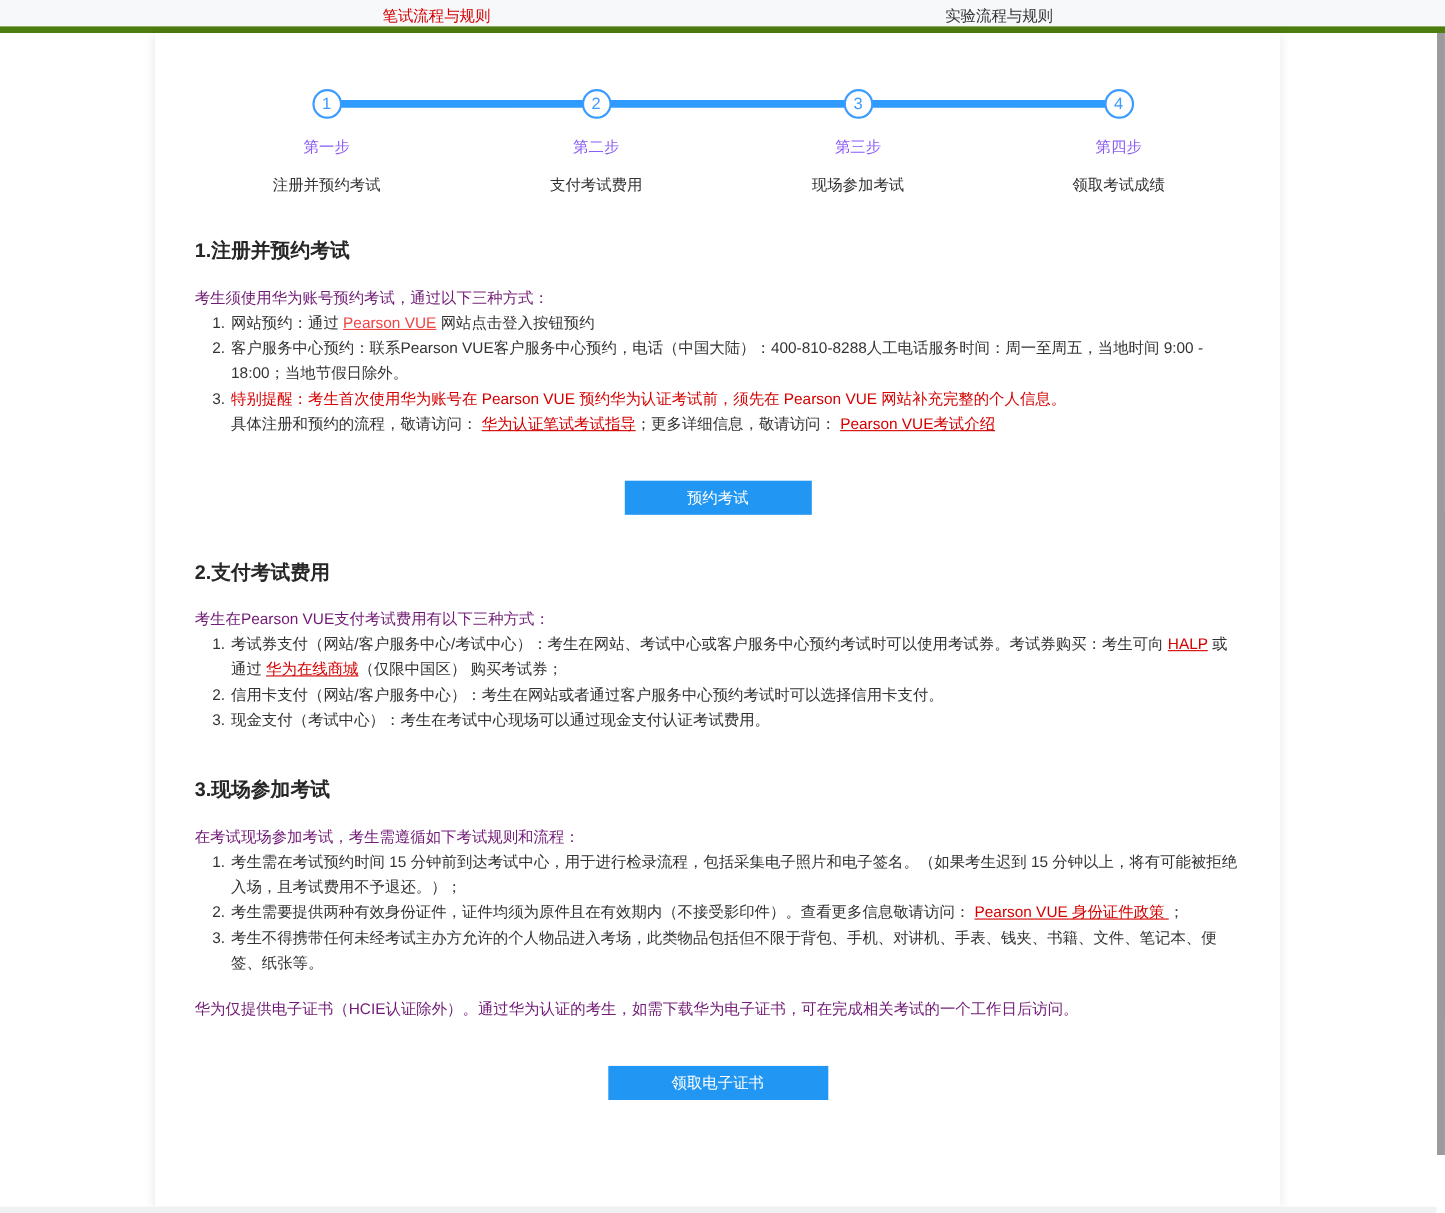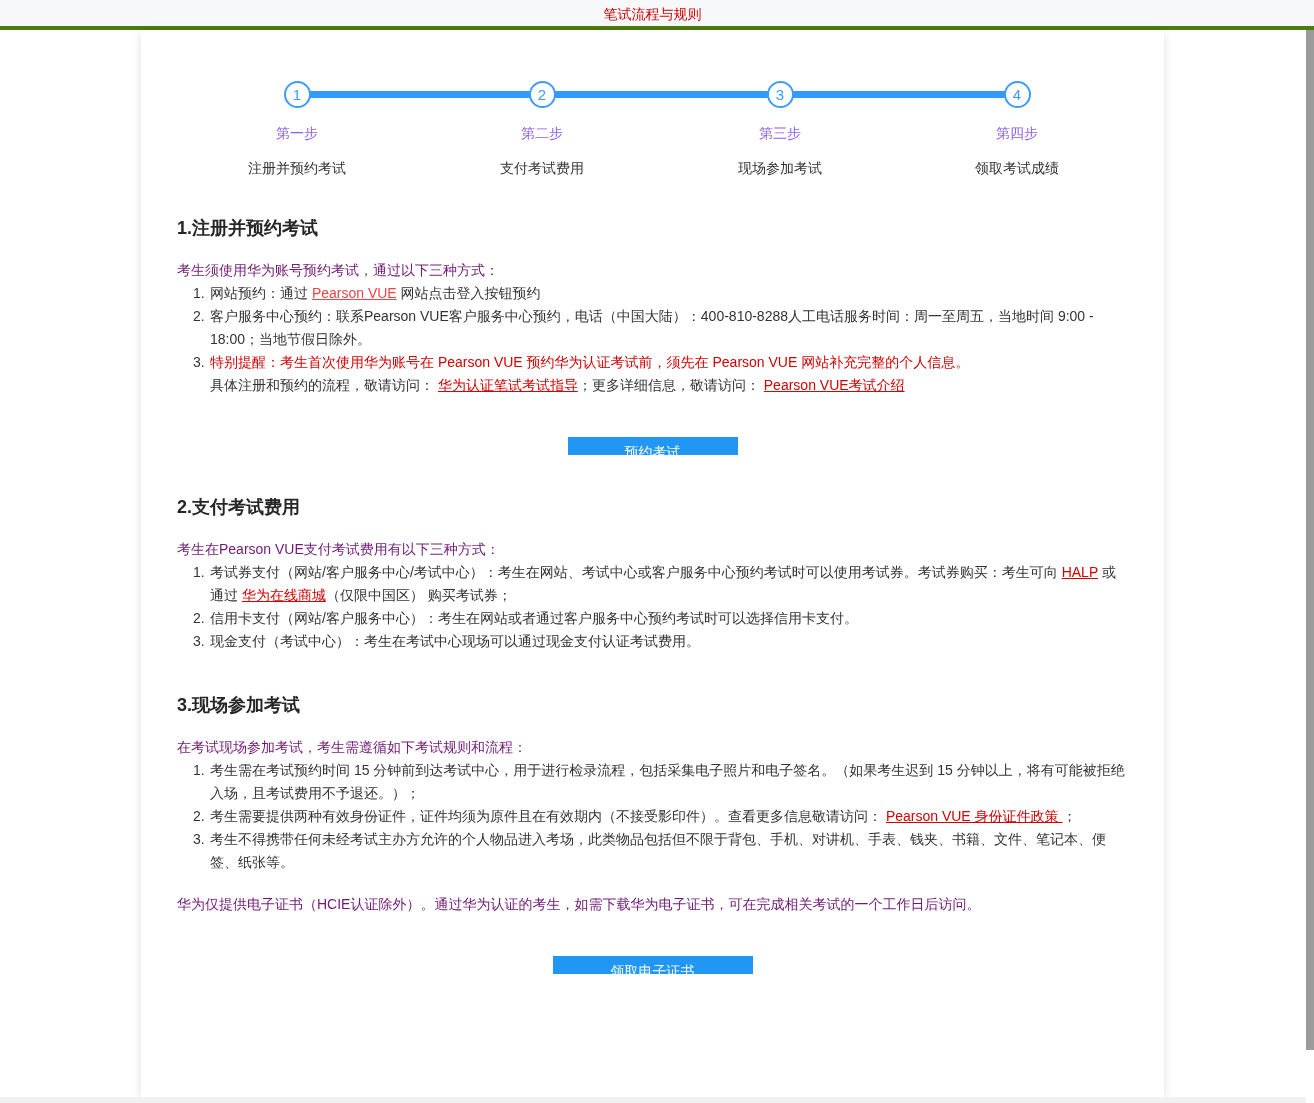--- a/index.html
+++ b/index.html
@@ -1,21 +1,21 @@
 <!DOCTYPE html>
 <html><head>
 <meta charset="utf-8">
 <style>
   * { margin:0; padding:0; box-sizing:border-box; }
   html,body { width:1314px; height:1103px; overflow:hidden; background:#fff;
     font-family:"Liberation Sans","DejaVu Sans",sans-serif; }
   body { position:relative; }
 
   
-  .topbar { height:30px; background:#f7f8fa; border-bottom:4px solid #4d7c0f; width:100%; }
+  .topbar { height:30px; background:#f7f8fa; border-bottom:6px solid #4d7c0f; width:100%; }
   .tabs { margin-left:141px; width:1023px; height:30px; display:flex; }
   .tab { flex:1; text-align:center; line-height:29px; font-size:14px; color:#333; cursor:pointer; }
   .tab.active { color:#d40000; }
 
   
   .card { position:relative; margin-left:141px; width:1023px; height:1067px;
     background:#fff; box-shadow:0 2px 10px rgba(0,0,0,0.12); }
 
   
   .stepper { position:relative; height:160px; }
@@ -34,34 +34,35 @@
   .sec-list { margin-top:0; }
   .li { display:flex; padding-left:16px; font-size:14px; color:#333; line-height:23px; }
   .li-num { flex:0 0 17px; }
   .li-content { flex:1; }
   .extra-line { }
   .link-blue { color:#ef4444; text-decoration:underline; cursor:pointer; }
   .link-red { color:#d40000; text-decoration:underline; cursor:pointer; }
   .red { color:#d40000; }
 
   .btn { display:block; margin:40px auto 0 auto; width:fit-content; background:#2196f3; color:#fff;
-    border:none; height:18px; line-height:31px; padding:0 57px; font-size:14px; cursor:pointer; }
+    border:none; height:31px; line-height:31px; padding:0 57px; font-size:14px; cursor:pointer; }
   .btn.wide { padding:0 58px; }
 
   
   .footer-strip { position:absolute; left:0; top:1097px; width:1306px; height:6px; background:#f0f1f3; }
   .scroll-track { position:fixed; right:0; top:0; width:8px; height:1103px; background:transparent; }
   .scroll-thumb { position:absolute; top:30px; left:0; width:8px; height:1020px; background:#9b9b9b; }
 </style>
 </head>
 <body>
 
 <div class="topbar">
   <div class="tabs">
     <div class="tab active">笔试流程与规则</div>
+    <div class="tab">实验流程与规则</div>
   </div>
 </div>
 
 <div class="card">
   <div class="stepper">
       <div class="step-line" style="left: 156px; width: 720px;"></div>
       <div class="stepper-step" style="left: 156px;">
         <div class="step-circle">1</div>
         <div class="step-sub">第一步</div>
         <div class="step-name">注册并预约考试</div>

